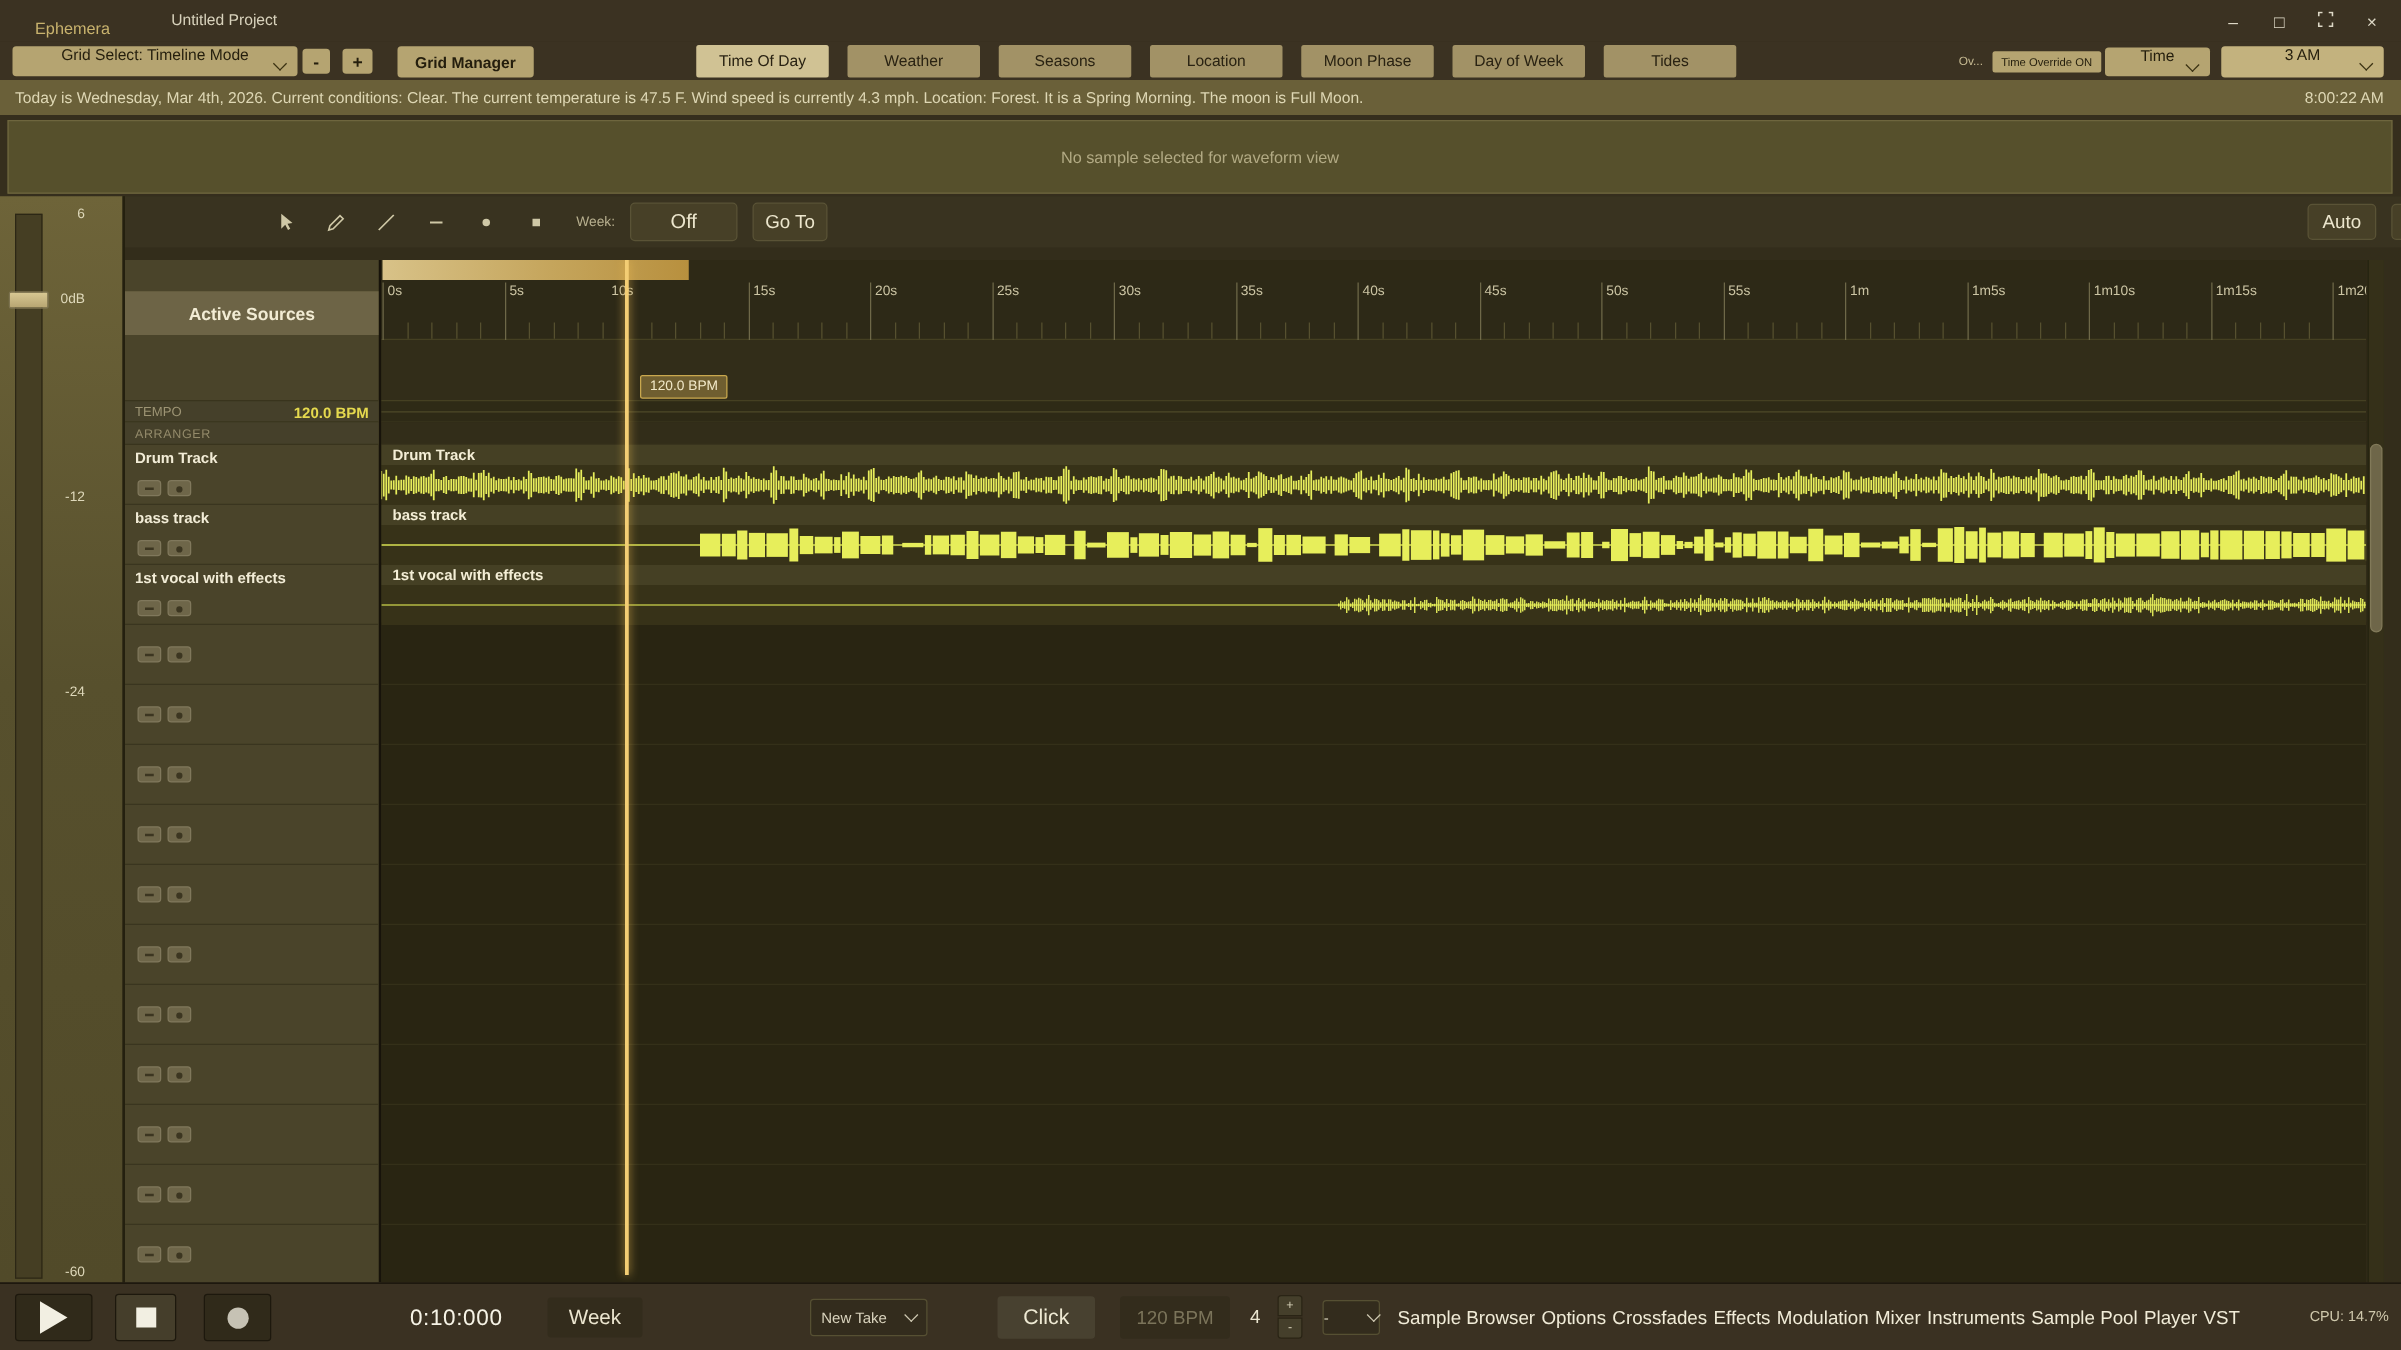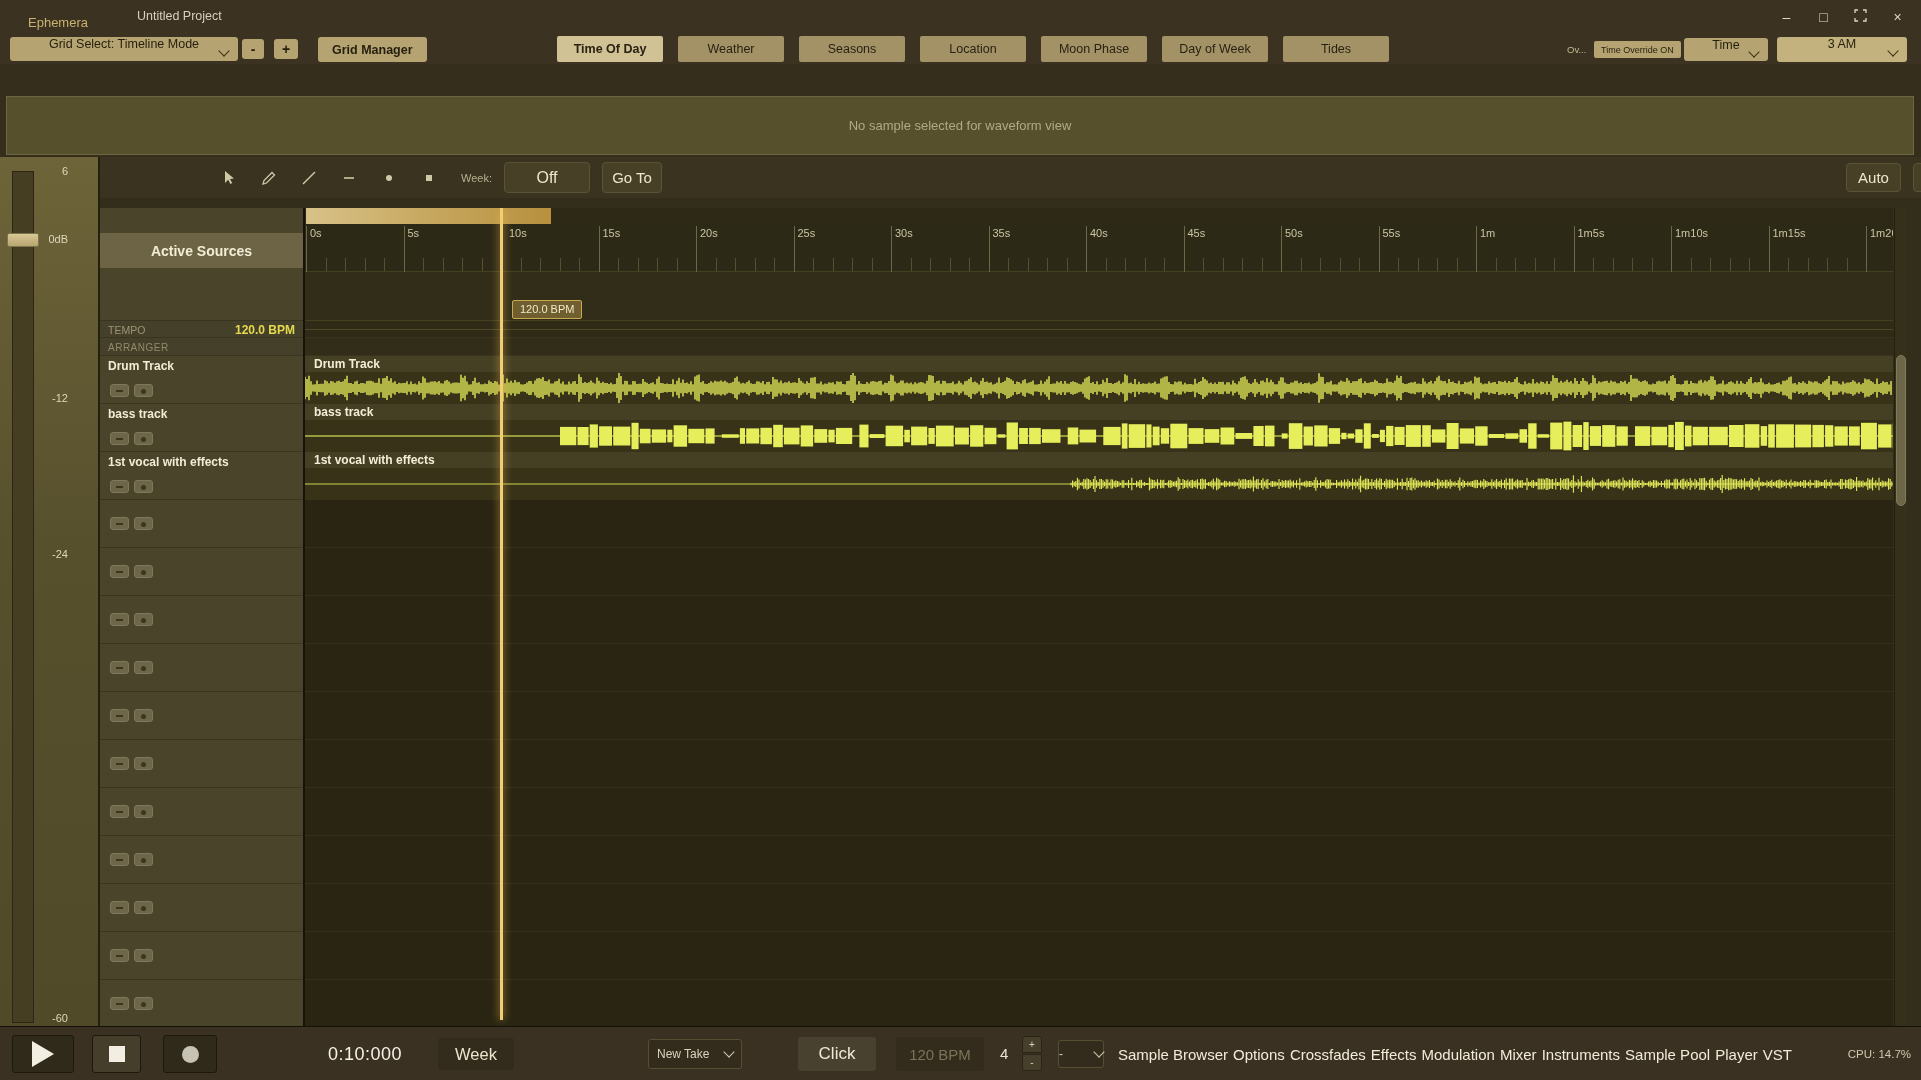--- a/index.html
+++ b/index.html
@@ -24,21 +24,21 @@
   .grid-select{left:10px;top:4px;width:228px;height:24px;}
   .sq-btn{position:absolute;background:#b5a471;border:none;border-radius:3px;color:#241e0d;
     font-size:14px;font-weight:bold;top:6px;height:20px;}
   .minus{left:242px;width:22px;}
   .plus{left:274px;width:24px;}
   .tan-btn{position:absolute;background:#b5a471;border:none;border-radius:3px;color:#241e0d;}
   .grid-mgr{left:318px;top:4px;height:25px;padding:0 14px;font-size:12.5px;font-weight:bold;}
   .tabs{position:absolute;left:557px;top:3px;height:26px;display:flex;gap:15px;}
   .tab{min-width:106px;padding:0 10px;display:flex;align-items:center;justify-content:center;
     background:#a29266;color:#292212;font-size:12.5px;border-radius:2px;}
-  .tab.active{background:#d0c294;font-weight:bold;}
+  .tab.active{background:#d0c294;font-weight:normal;}
   .ov-label{position:absolute;left:1567px;top:11px;font-size:9.5px;color:#c6ba92;}
   .tiny-pill{position:absolute;left:1594px;top:8px;height:17px;padding:0 7px;font-size:9px;
     background:#b5a471;border:none;border-radius:2px;color:#241e0d;}
   .time-mode{left:1684px;top:5px;width:84px;height:23px;}
   .time-value{left:1777px;top:4px;width:130px;height:25px;background:#c3b27e;}
 
   
   .statusbar{position:absolute;left:0;top:64px;width:100%;height:28px;background:#6a6039;}
   .status-msg{position:absolute;left:12px;top:7px;font-size:12.5px;color:#ded7b4;}
   .status-clock{position:absolute;right:14px;top:7px;font-size:12.5px;color:#ded7b4;}
@@ -204,20 +204,24 @@
     <div class="dropdown time-mode">
       <span>Time</span>
       <span class="chev"></span>
     </div>
     <div class="dropdown time-value">
       <span>3 AM</span>
       <span class="chev"></span>
     </div>
   </div>
 
+  <div class="statusbar">
+    <span class="status-msg">Today is Wednesday, Mar 4th, 2026. Current conditions: Clear. The current temperature is 47.5 F. Wind speed is currently 4.3 mph. Location: Forest. It is a Spring Morning. The moon is Full Moon.</span>
+    <span class="status-clock">8:00:22 AM</span>
+  </div>
 
   <div class="waveview">
     <span>No sample selected for waveform view</span>
   </div>
 
   <div class="editor">
 
     <div class="meter-strip">
       <div class="fader-track"></div>
       <div class="fader-handle"></div>
@@ -349,21 +353,21 @@
           <div class="tick-minor" style="left: 40px;"></div>
           <div class="tick-minor" style="left: 59.5px;"></div>
           <div class="tick-minor" style="left: 79px;"></div>
           <div class="tick-major" style="left: 98.5px;"></div>
           <div class="tick-label" style="left: 102.5px;">5s</div>
           <div class="tick-minor" style="left: 118px;"></div>
           <div class="tick-minor" style="left: 137.5px;"></div>
           <div class="tick-minor" style="left: 157px;"></div>
           <div class="tick-minor" style="left: 176.5px;"></div>
           <div class="tick-major" style="left: 196px;"></div>
-          <div class="tick-label" style="left: 204px;">10s</div>
+          <div class="tick-label" style="left: 184px;">10s</div>
           <div class="tick-minor" style="left: 215.5px;"></div>
           <div class="tick-minor" style="left: 235px;"></div>
           <div class="tick-minor" style="left: 254.5px;"></div>
           <div class="tick-minor" style="left: 274px;"></div>
           <div class="tick-major" style="left: 293.5px;"></div>
           <div class="tick-label" style="left: 297.5px;">15s</div>
           <div class="tick-minor" style="left: 313px;"></div>
           <div class="tick-minor" style="left: 332.5px;"></div>
           <div class="tick-minor" style="left: 352px;"></div>
           <div class="tick-minor" style="left: 371.5px;"></div>

